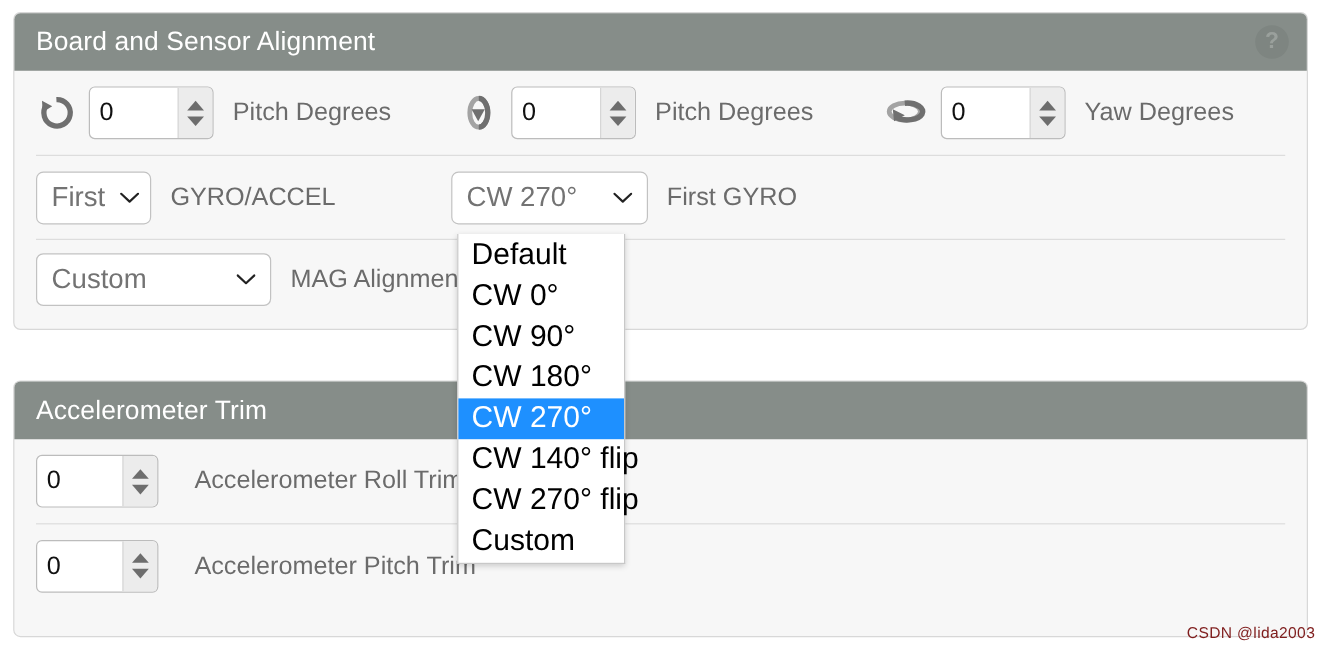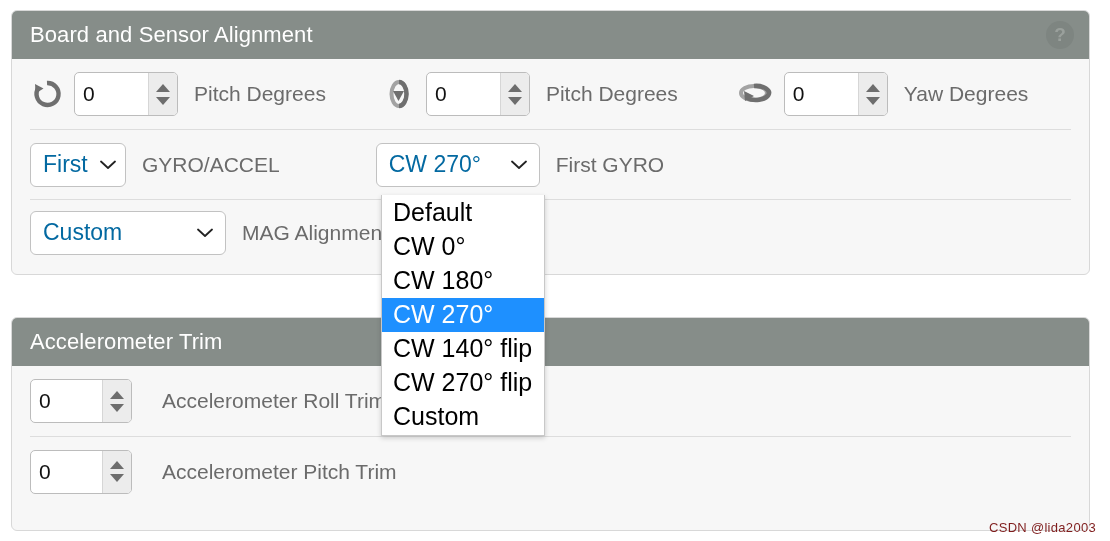--- a/index.html
+++ b/index.html
@@ -160,40 +160,40 @@
     height: 44px;
     border: 1px solid #c2c2c2;
     border-radius: 6px;
     background: #ffffff;
     padding: 0 12px;
     box-sizing: border-box;
     cursor: pointer;
   }
   .sel-text {
     font-size: 23px;
-    color: #0369a1;
+    color: #737373;
     white-space: nowrap;
   }
   .chev {
     margin-left: auto;
     padding-left: 12px;
     display: inline-block;
   }
   .chev svg { display: block; }
 
   #sel-gyroaccel { width: 96px; }
   #sel-firstgyro { width: 164px; }
   #sel-magalign  { width: 196px; }
 
   
   #dropdown-list {
     position: absolute;
     left: 381px;
     top: 195px;
-    width: 164px;
+    width: 140px;
     background: #ffffff;
     border: 1px solid #c8c8c8;
     border-top: none;
     box-shadow: 0 2px 5px rgba(0,0,0,0.18);
     z-index: 50;
     box-sizing: border-box;
     padding: 1px 0;
   }
   .dd-option {
     font-size: 25px;
@@ -348,20 +348,21 @@
       </div>
       <span class="field-label" style="margin-left:30px;">Accelerometer Pitch Trim</span>
     </div>
 
   </div>
 </div>
 
 <div id="dropdown-list">
     <div class="dd-option">Default</div>
     <div class="dd-option">CW 0°</div>
+    <div class="dd-option">CW 90°</div>
     <div class="dd-option">CW 180°</div>
     <div class="dd-option selected">CW 270°</div>
     <div class="dd-option">CW 140° flip</div>
     <div class="dd-option">CW 270° flip</div>
     <div class="dd-option">Custom</div>
   </div>
 
 <div id="watermark">CSDN @lida2003</div>
 
 </body></html>

